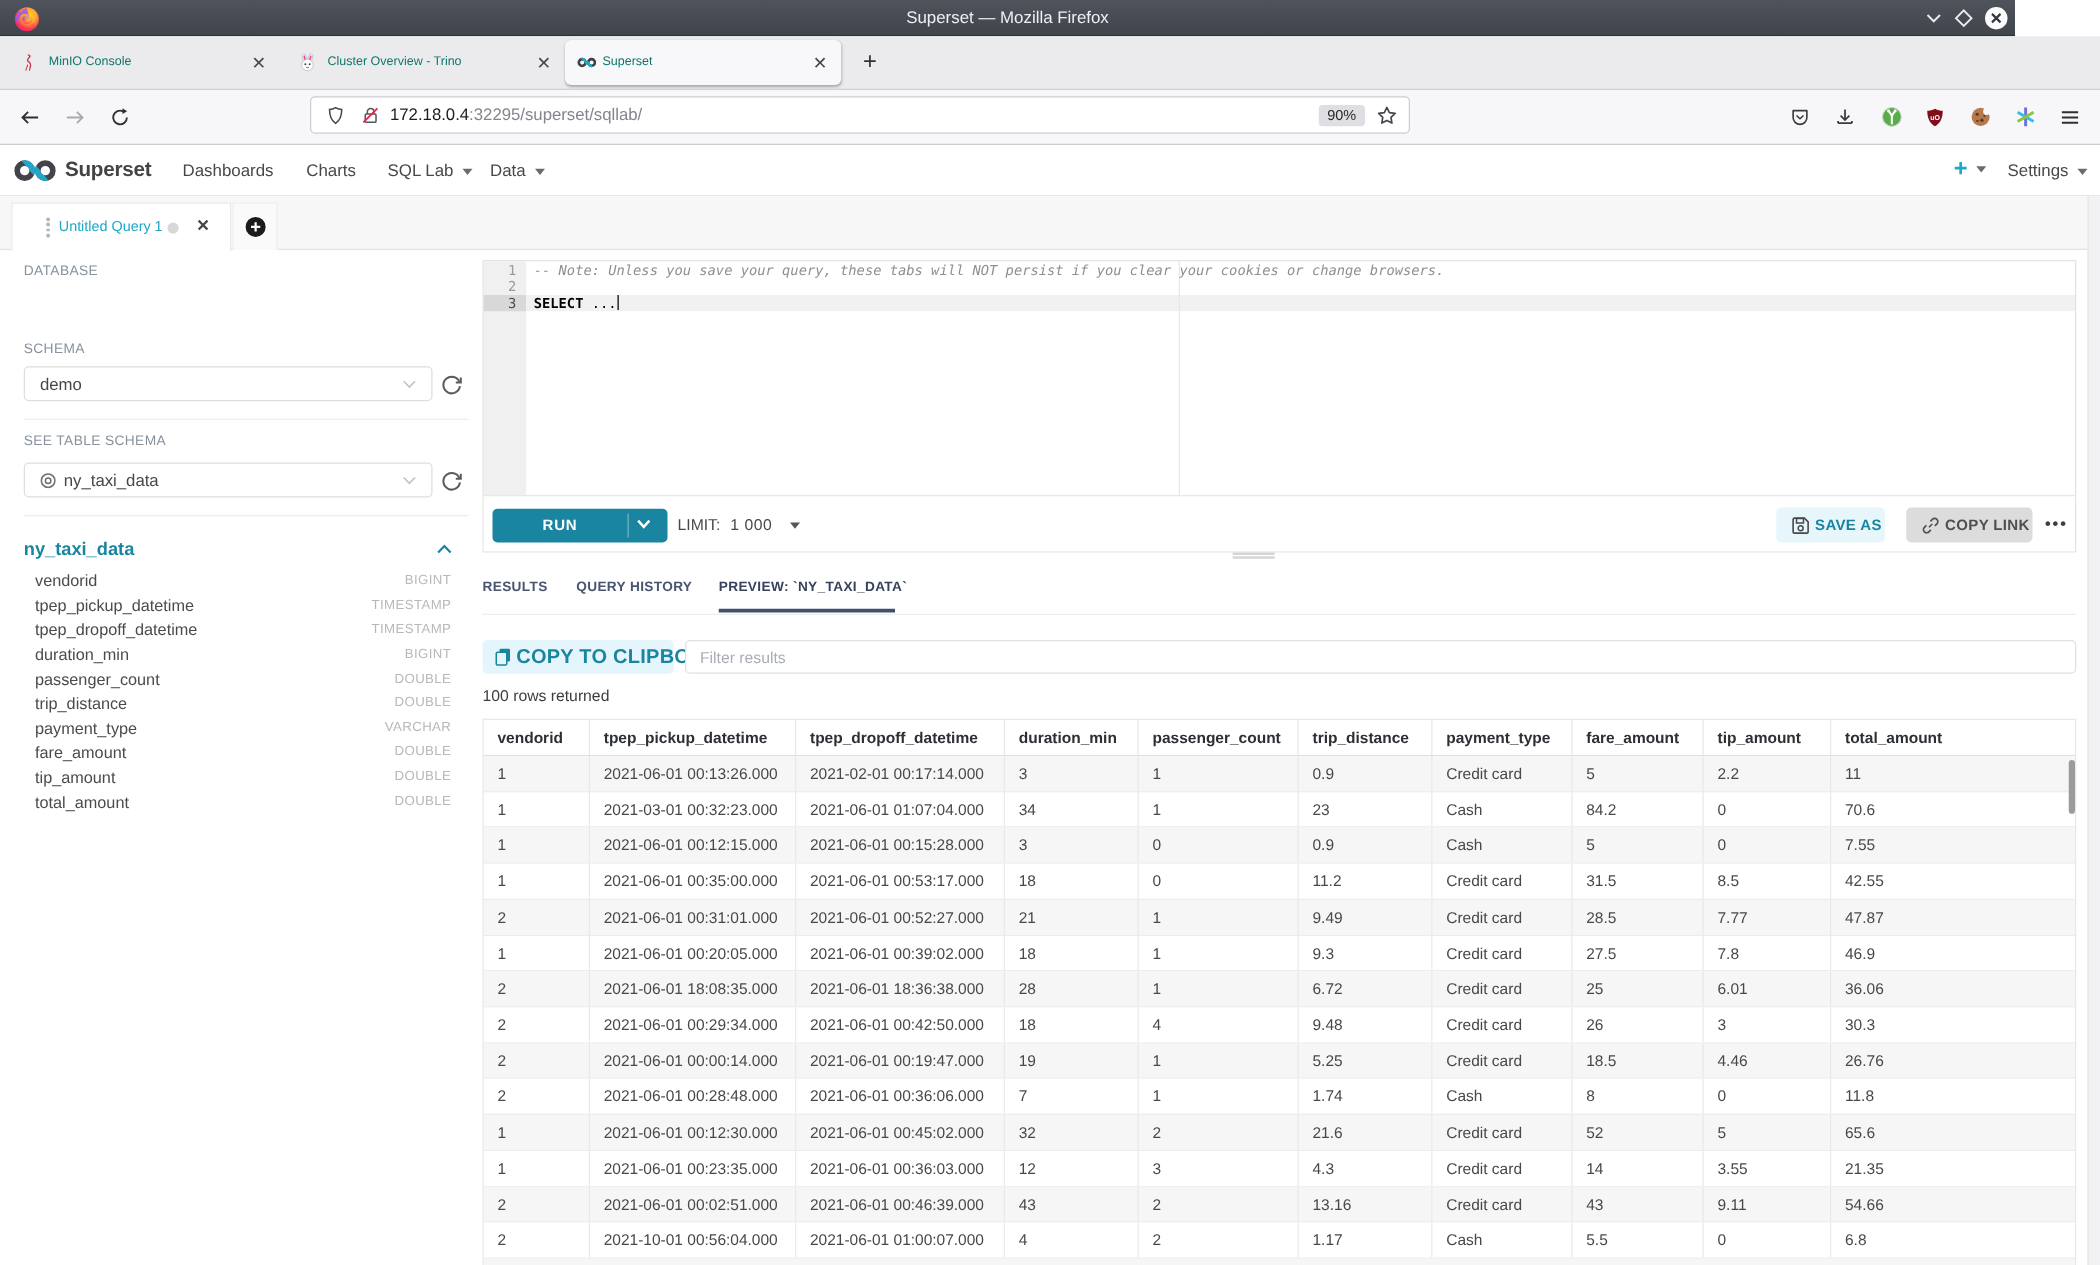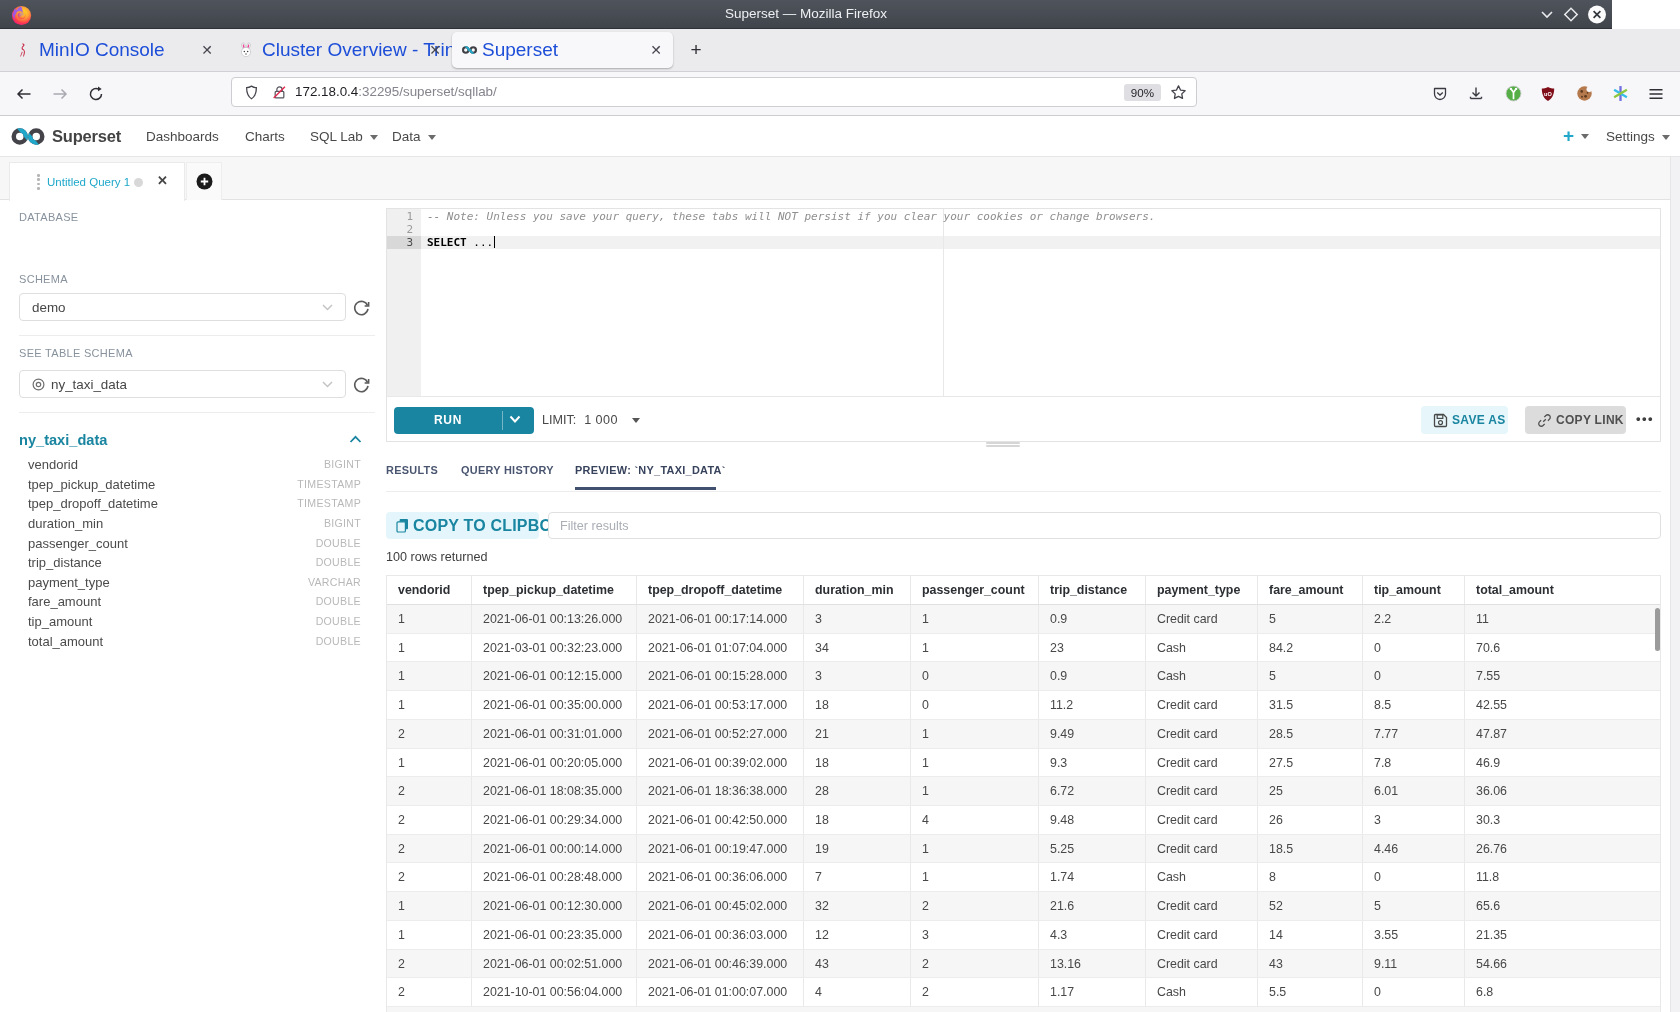--- a/index.html
+++ b/index.html
@@ -13,37 +13,37 @@
   #fx-logo { position:absolute; left:10px; top:3px; width:23px; height:23px; }
   #win-title { position:absolute; left:0; top:0; width:100%; height:29px; line-height:28px;
     text-align:center; color:#eef0f2; font-size:13.5px; }
   .winbtn { position:absolute; top:0; height:29px; width:26px; }
   #btn-min { right:52px; } #btn-max { right:28px; } #btn-close { right:2px; }
 
   
   #fxtabbar { position:absolute; left:0; top:29px; width:1680px; height:43px; background:#ebebee; border-bottom:1px solid #d0d0d5; }
   .fxtab { position:absolute; top:0; height:42px; }
   .fxtab .favicon { position:absolute; left:0; top:13px; width:16px; height:16px; }
-  .fxtab .fxlabel { position:absolute; left:24px; top:0; line-height:42px; font-size:19px; color:#1d4ed8; white-space:nowrap;text-align:center; }
+  .fxtab .fxlabel { position:absolute; left:24px; top:0; line-height:42px; font-size:10px; color:#0f766e; white-space:nowrap;text-align:center; }
   .fxtab-close { position:absolute; top:13px; width:16px; height:16px; color:#46464e; font-size:14px; line-height:16px; text-align:center; }
   #fxtab1 { left:15px; width:210px; }
   #fxtab1 .fxtab-close { left:184px; }
   #fxtab2 { left:238px; width:214px; }
   #fxtab2 .fxtab-close { left:189px; }
   #fxtab3 { left:452px; width:221px; top:3px; height:36px; background:#f8f8fa; border-radius:5px;
     box-shadow:0 1px 2px rgba(0,0,0,.28); }
   #fxtab3 .favicon { left:9px; top:10px; }
   #fxtab3 .fxlabel { left:30px; line-height:36px; }
   #fxtab3 .fxtab-close { left:196px; top:10px; }
   #newtab-btn { position:absolute; left:683px; top:8px; width:26px; height:26px; color:#2f2f35; font-size:19px; line-height:25px; text-align:center; font-weight:400; }
 
   
   #fxtoolbar { position:absolute; left:0; top:72px; width:1680px; height:44px; background:#f7f7f9; border-bottom:1px solid #ccccd1; }
   .navicon { position:absolute; top:0; height:43px; display:flex; align-items:center; justify-content:center; }
-  #urlbar { position:absolute; left:231px; top:5px; width:966px; height:30px; background:#fff; border:1px solid #cdcdd2; border-radius:4px;text-decoration:underline; }
+  #urlbar { position:absolute; left:248px; top:5px; width:880px; height:30px; background:#fff; border:1px solid #cdcdd2; border-radius:4px;text-decoration:underline; }
   #urltext { position:absolute; left:63px; top:0; height:28px; line-height:28px; font-size:13.4px; white-space:nowrap; }
   #urltext .host { color:#1d1d23; }
   #urltext .rest { color:#84848d; }
   #zoombadge { position:absolute; right:35px; top:6px; height:17px; padding:0 7px; background:#dfdfe3; border-radius:3px;
     font-size:11.6px; line-height:17px; color:#26262c; }
   #starbtn { position:absolute; right:9px; top:6px; width:17px; height:17px; }
 
   
   #ssnavbar { position:absolute; left:0; top:117px; width:1680px; height:40px; background:#fff; border-bottom:1px solid #e6e6e6; }
   #sslogo { position:absolute; left:9px; top:10px; width:38px; height:19px; }
@@ -524,21 +524,21 @@
       <div class="hcell c5">trip_distance</div>
       <div class="hcell c6">payment_type</div>
       <div class="hcell c7">fare_amount</div>
       <div class="hcell c8">tip_amount</div>
       <div class="hcell c9">total_amount</div>
     </div>
     <div id="tbody">
   <div class="trow">
     <div class="tcell c0">1</div>
     <div class="tcell c1">2021-06-01 00:13:26.000</div>
-    <div class="tcell c2">2021-06-01 00:17:14.000</div>
+    <div class="tcell c2">2021-02-01 00:17:14.000</div>
     <div class="tcell c3">3</div>
     <div class="tcell c4">1</div>
     <div class="tcell c5">0.9</div>
     <div class="tcell c6">Credit card</div>
     <div class="tcell c7">5</div>
     <div class="tcell c8">2.2</div>
     <div class="tcell c9">11</div>
   </div>
 
   <div class="trow">

